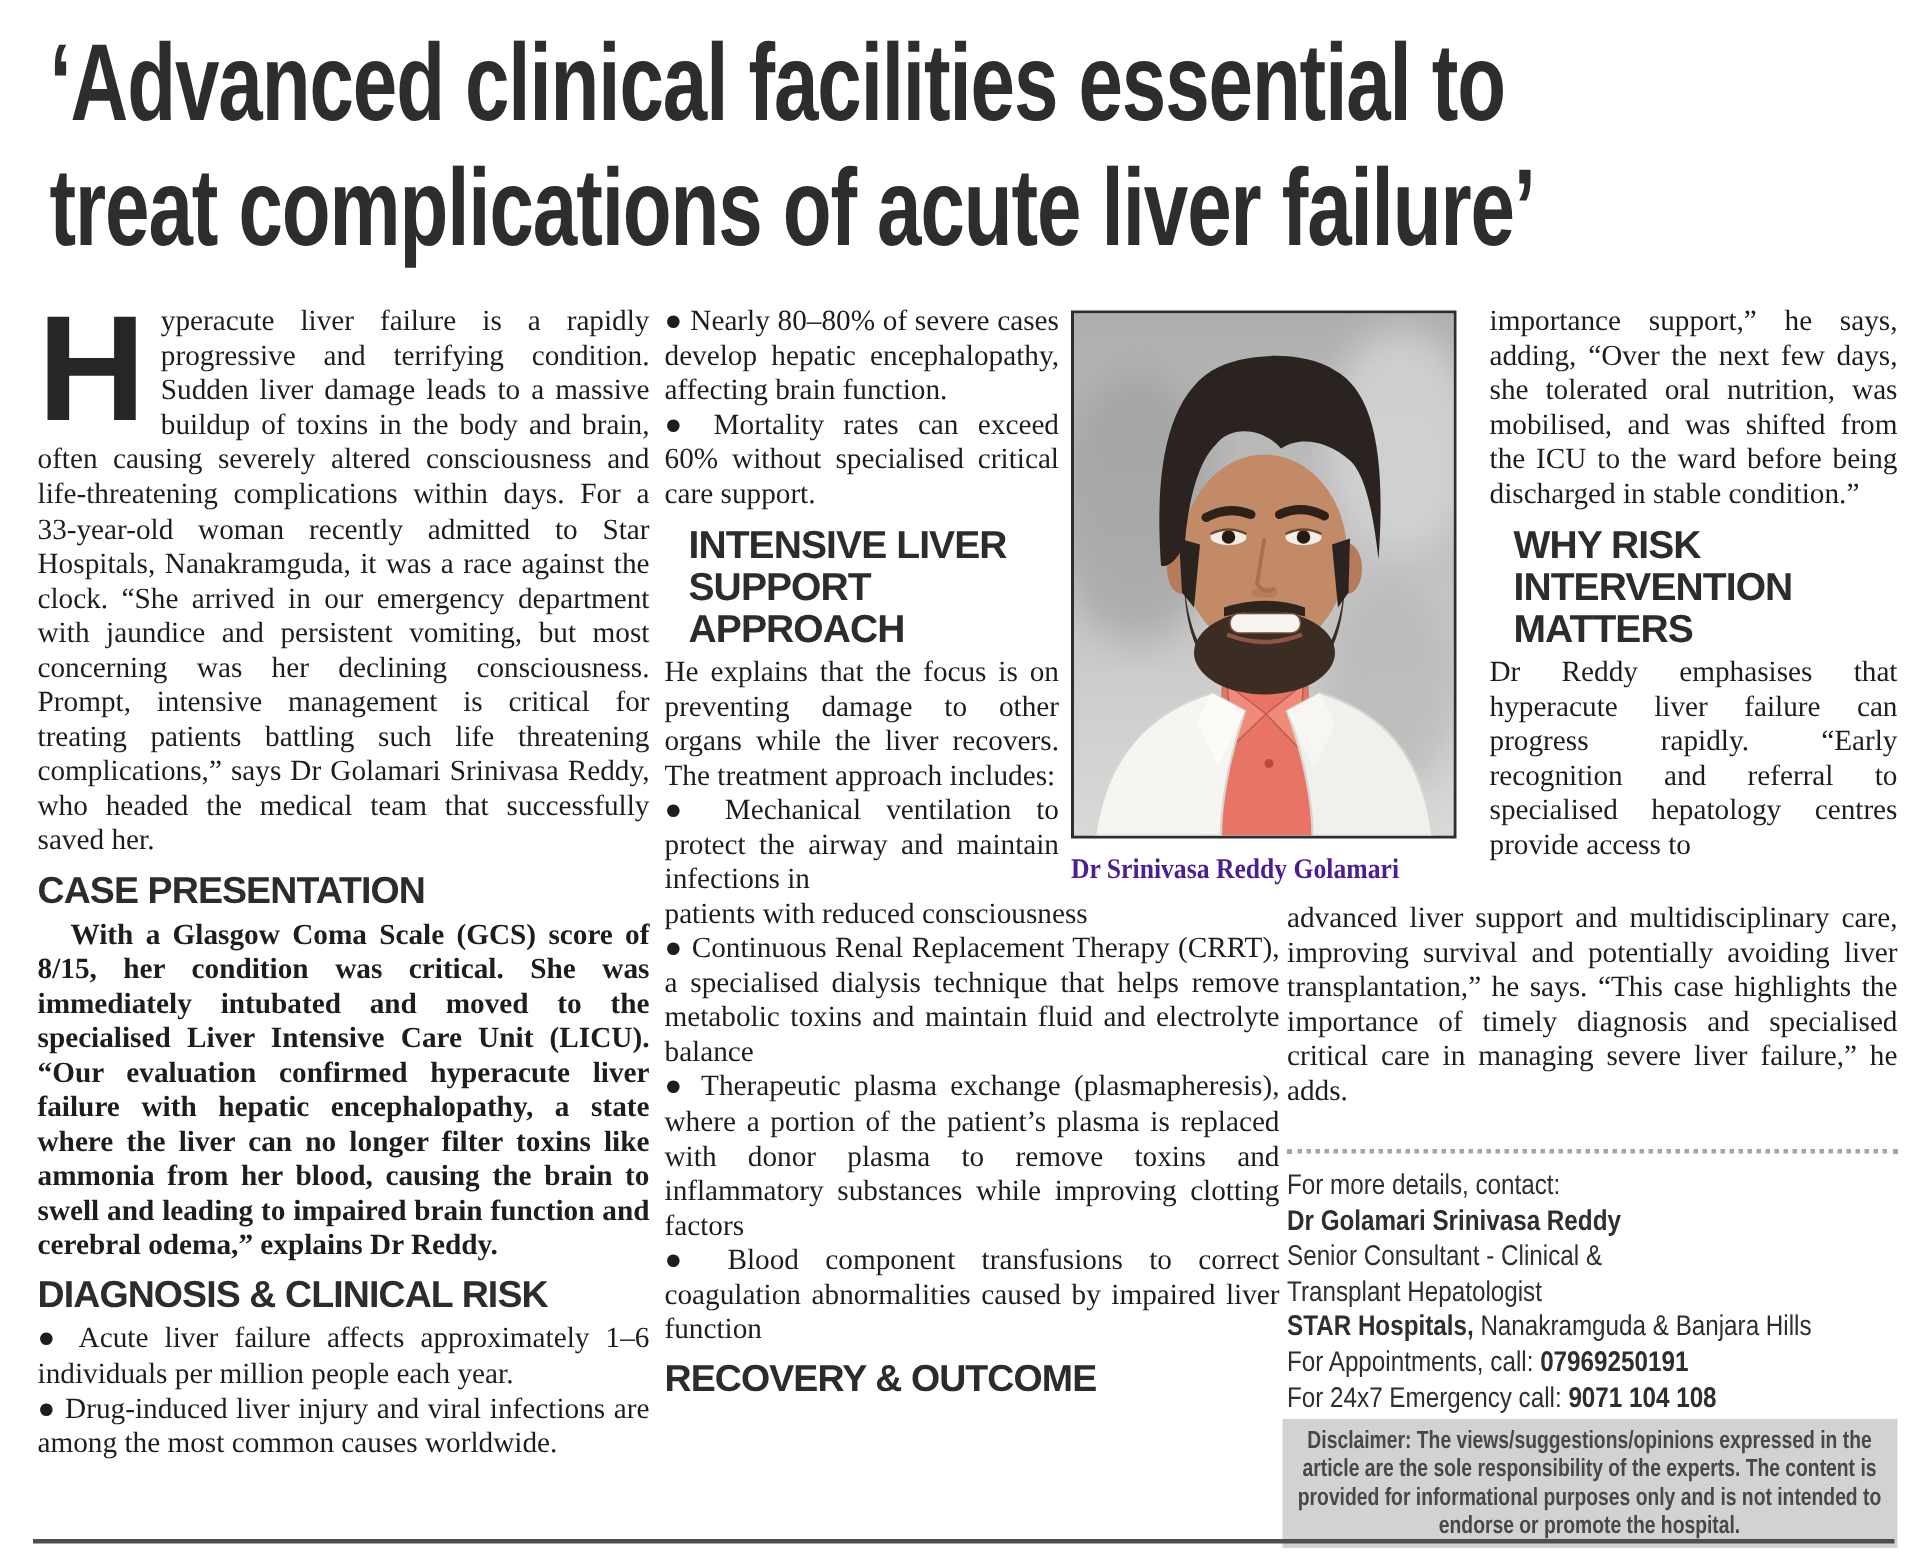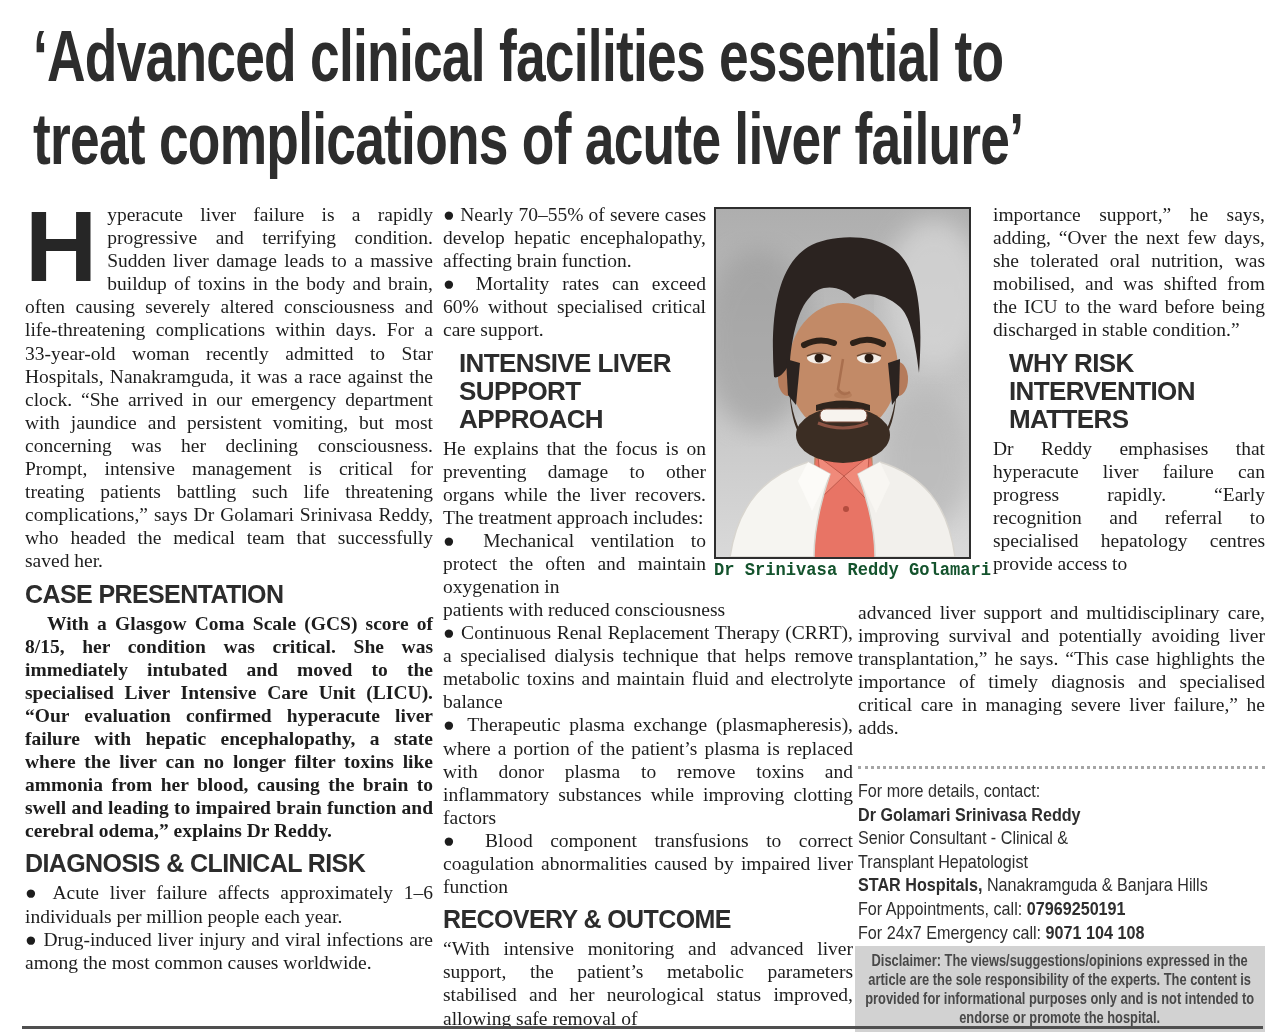--- a/index.html
+++ b/index.html
@@ -26,22 +26,22 @@
          font-size:25px;line-height:27px;letter-spacing:-0.6px;margin:8px 0 4px;text-align:left;}
   .col2a .shead,.col3a .shead{font-size:26px;line-height:28px;margin:7px 16px 4px;}
 
   .dropcap{float:left;font-family:"Liberation Sans",sans-serif;font-weight:700;
            font-size:100px;line-height:74px;margin:6px 10px 0 0;color:#262626;}
   .indent{text-indent:22px;font-weight:bold;}
 
   
   .photo-block{position:absolute;left:714px;top:207px;width:257px;}
   .photo-frame{width:253px;height:348px;border:2px solid #2e2e2e;display:block;}
-  .caption{margin-top:0;font-family:Liberation Mono, monospace;font-weight:700;
-           font-size:19px;color:#14532d;}
+  .caption{margin-top:10px;font-family:Liberation Serif, serif;font-weight:700;
+           font-size:19px;color:#4c1d95;}
   .caption span{display:inline-block;transform:scaleX(0.9);transform-origin:0 0;white-space:nowrap;}
 
   
   .divider-dotted{position:absolute;left:858px;top:766px;width:407px;border-top:3px dotted #a5a5a5;}
   .contact{position:absolute;left:858px;top:779px;width:407px;font-family:"Liberation Sans",sans-serif;
            font-size:19px;line-height:23.6px;color:#2e2e2e;}
   .contact-inner{width:118%;transform:scaleX(0.85);transform-origin:0 0;}
   .contact-inner div{white-space:nowrap;}
   .contact .b{font-weight:700;}
   .contact a{color:#1e8bc3;font-weight:700;text-decoration:underline;cursor:pointer;}
@@ -68,25 +68,25 @@
   <div class="bodycol col1">
     <p><span class="dropcap">H</span><span>yperacute liver failure is a rapidly progressive and terrifying condition. Sudden liver damage leads to a massive buildup of toxins in the body and brain, often causing severely altered consciousness and life-threatening complications within days. For a 33-year-old woman recently admitted to Star Hospitals, Nanakramguda, it was a race against the clock. “She arrived in our emergency department with jaundice and persistent vomiting, but most concerning was her declining consciousness. Prompt, intensive management is critical for treating patients battling such life threatening complications,” says Dr Golamari Srinivasa Reddy, who headed the medical team that successfully saved her.</span></p>
     <div class="shead">CASE PRESENTATION</div>
     <p class="indent">With a Glasgow Coma Scale (GCS) score of 8/15, her condition was critical. She was immediately intubated and moved to the specialised Liver Intensive Care Unit (LICU). “Our evaluation confirmed hyperacute liver failure with hepatic encephalopathy, a state where the liver can no longer filter toxins like ammonia from her blood, causing the brain to swell and leading to impaired brain function and cerebral odema,” explains Dr Reddy.</p>
     <div class="shead">DIAGNOSIS &amp; CLINICAL RISK</div>
     <p>● Acute liver failure affects approximately 1–6 individuals per million people each year.</p>
     <p>● Drug-induced liver injury and viral infections are among the most common causes worldwide.</p>
   </div>
 
   <div class="bodycol col2a">
-    <p>● Nearly 70–55% of severe cases develop hepatic encephalopathy, affecting brain function.</p>
+    <p>● Nearly 80–80% of severe cases develop hepatic encephalopathy, affecting brain function.</p>
     <p>● Mortality rates can exceed 60% without specialised critical care support.</p>
     <div class="shead">INTENSIVE LIVER SUPPORT APPROACH</div>
     <p>He explains that the focus is on preventing damage to other organs while the liver recovers.  The treatment approach includes:</p>
-    <p>● Mechanical ventilation to protect the often and maintain oxygenation in</p>
+    <p>● Mechanical ventilation to protect the airway and maintain infections in</p>
   </div>
 
   <div class="photo-block">
     <svg class="photo-frame" viewBox="0 0 253 348" xmlns="http://www.w3.org/2000/svg">
       <defs>
         <linearGradient id="bgg" x1="0" y1="0" x2="0" y2="1">
           <stop offset="0" stop-color="#aeaeae"></stop>
             <stop offset="1" stop-color="#d9d9d9"></stop>
         </linearGradient>
         <filter id="blur">
@@ -150,21 +150,20 @@
     <div class="shead">WHY RISK INTERVENTION MATTERS</div>
     <p>Dr Reddy emphasises that hyperacute liver failure can progress rapidly. “Early recognition and referral to specialised hepatology centres provide access to</p>
   </div>
 
   <div class="bodycol col2b">
     <p>patients with reduced consciousness</p>
     <p>● Continuous Renal Replacement Therapy (CRRT), a specialised dialysis technique that helps remove metabolic toxins and maintain fluid and electrolyte balance</p>
     <p>● Therapeutic plasma exchange (plasmapheresis), where a portion of the patient’s plasma is replaced with donor plasma to remove toxins and inflammatory substances while improving clotting factors</p>
     <p>● Blood component transfusions to correct coagulation abnormalities caused by impaired liver function</p>
     <div class="shead">RECOVERY &amp; OUTCOME</div>
-    <p>“With intensive monitoring and advanced liver support, the patient’s metabolic parameters stabilised and her neurological status improved, allowing safe removal of</p>
   </div>
 
   <div class="bodycol col3b">
     <p>advanced liver support and multidisciplinary care, improving survival and potentially avoiding liver transplantation,” he says. “This case highlights the importance of timely diagnosis and specialised critical care in managing severe liver failure,” he adds.</p>
   </div>
 
   <div class="divider-dotted"></div>
 
   <div class="contact">
     <div class="contact-inner">

